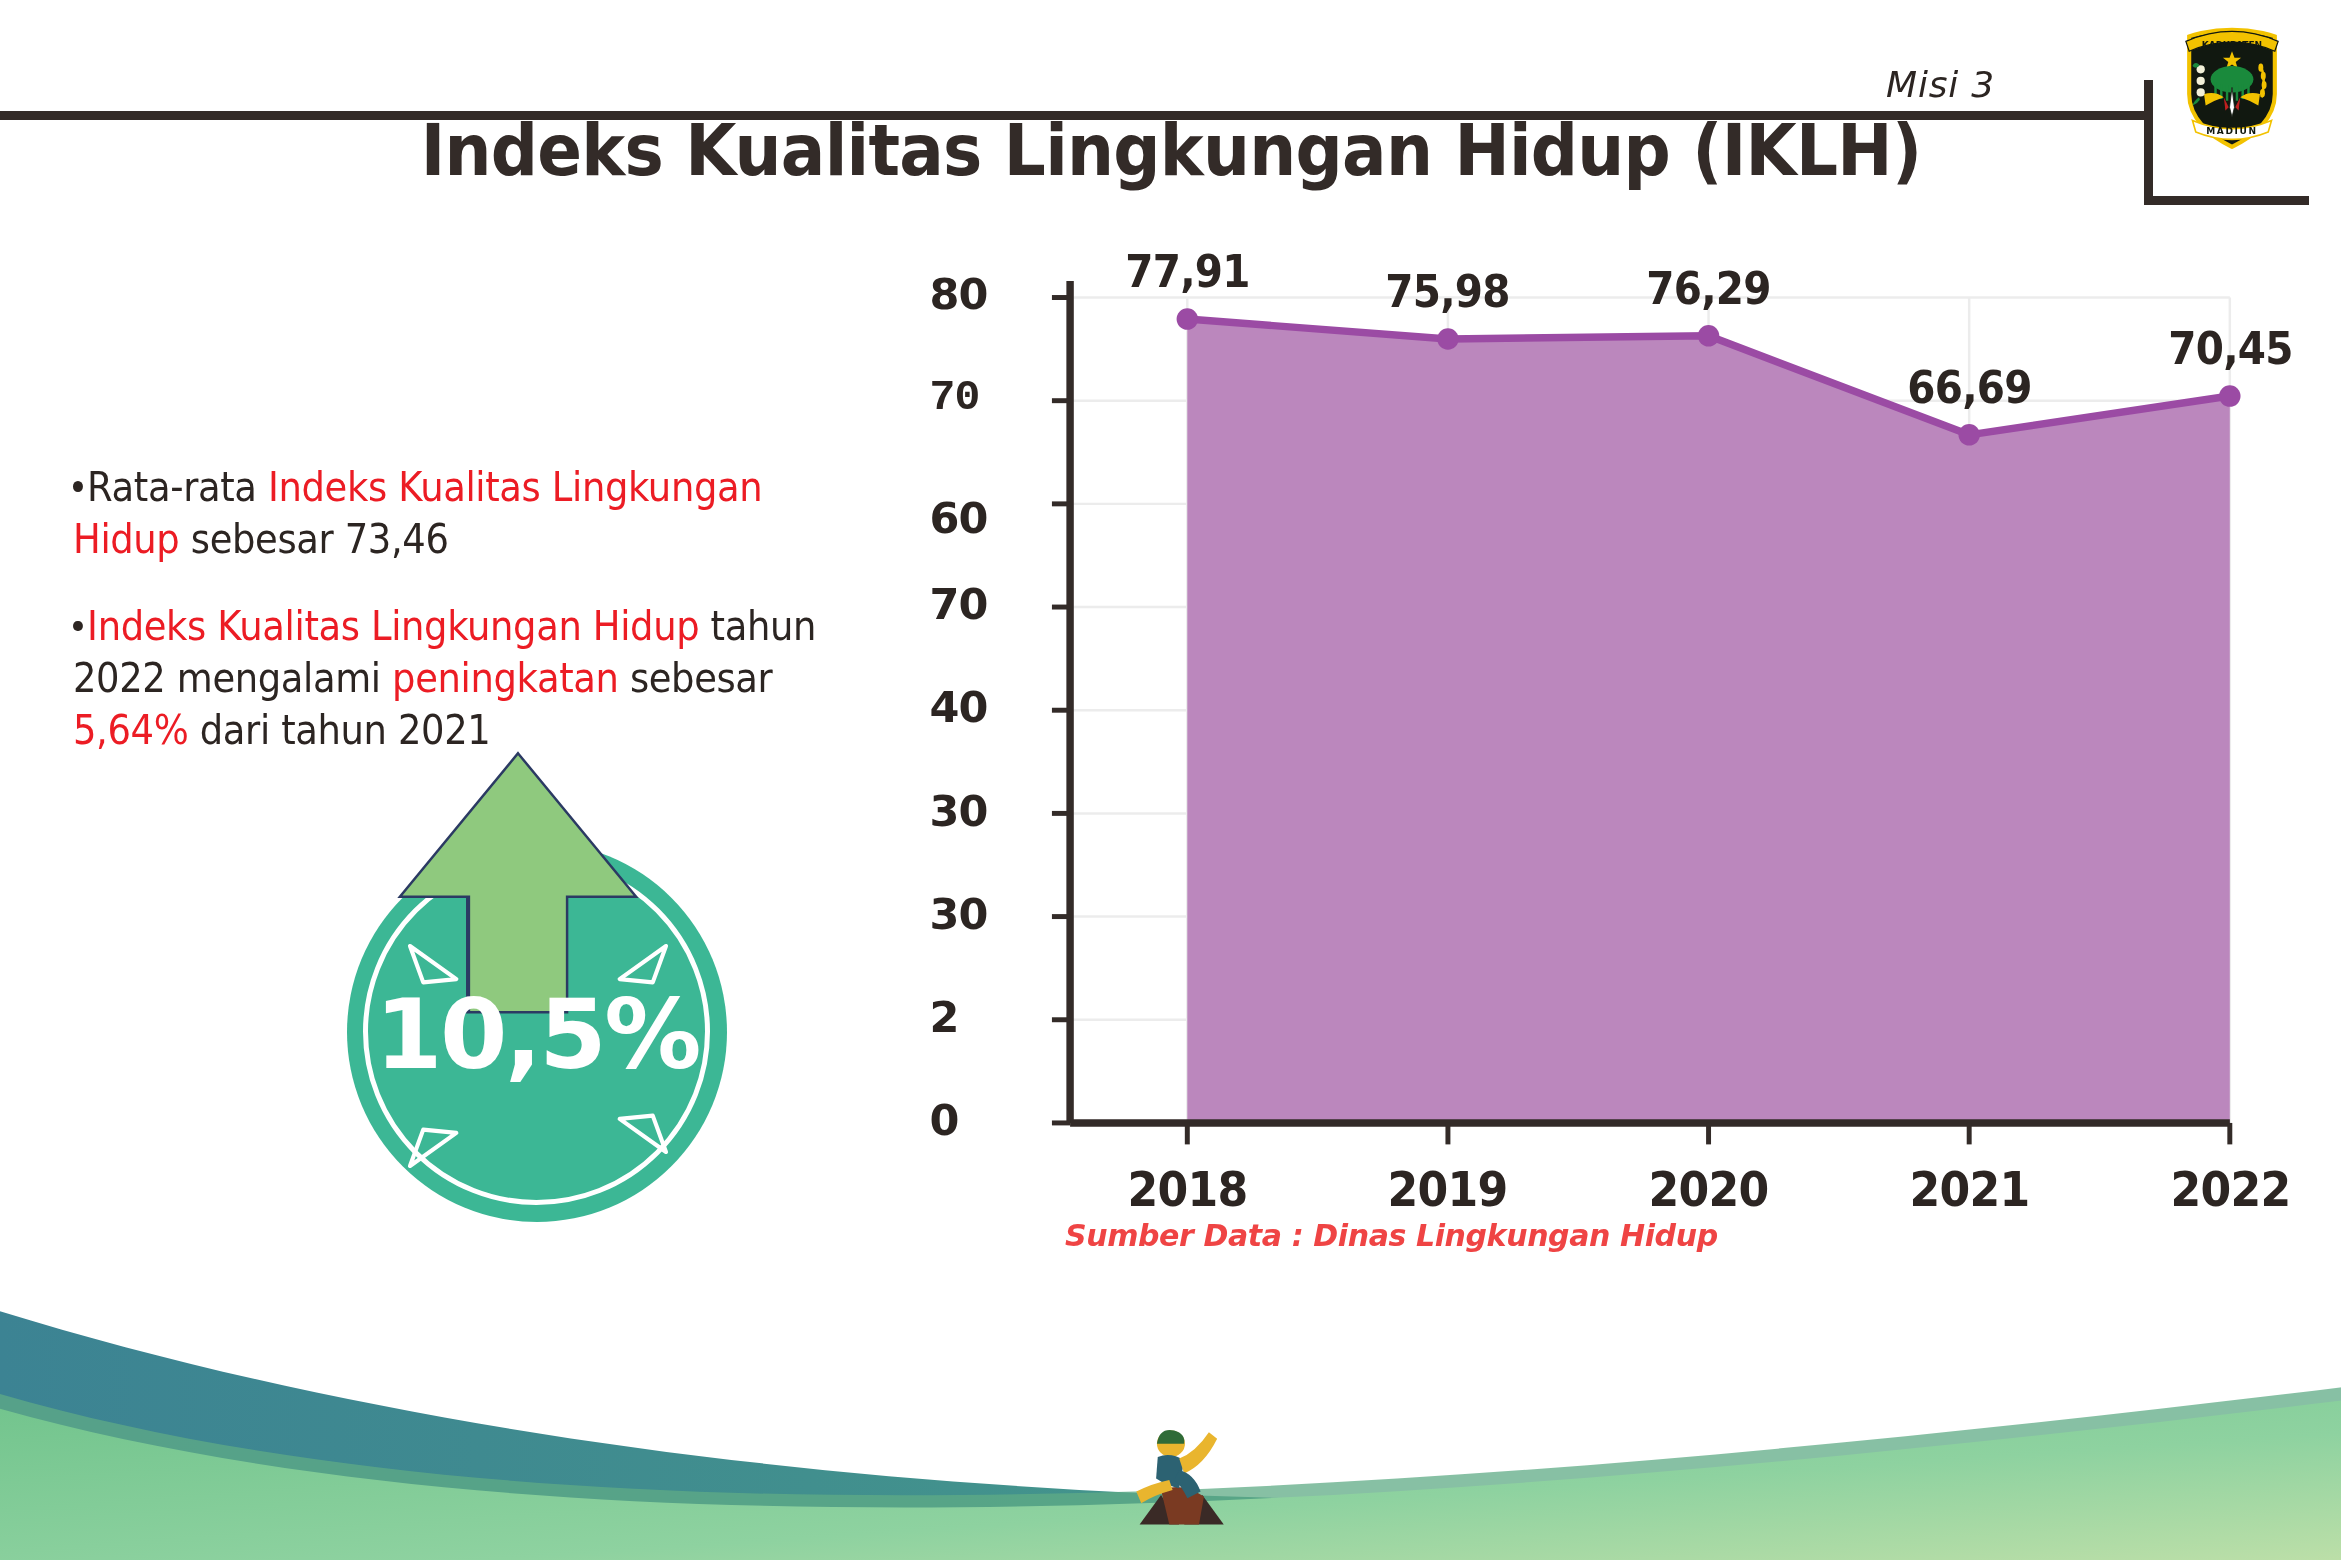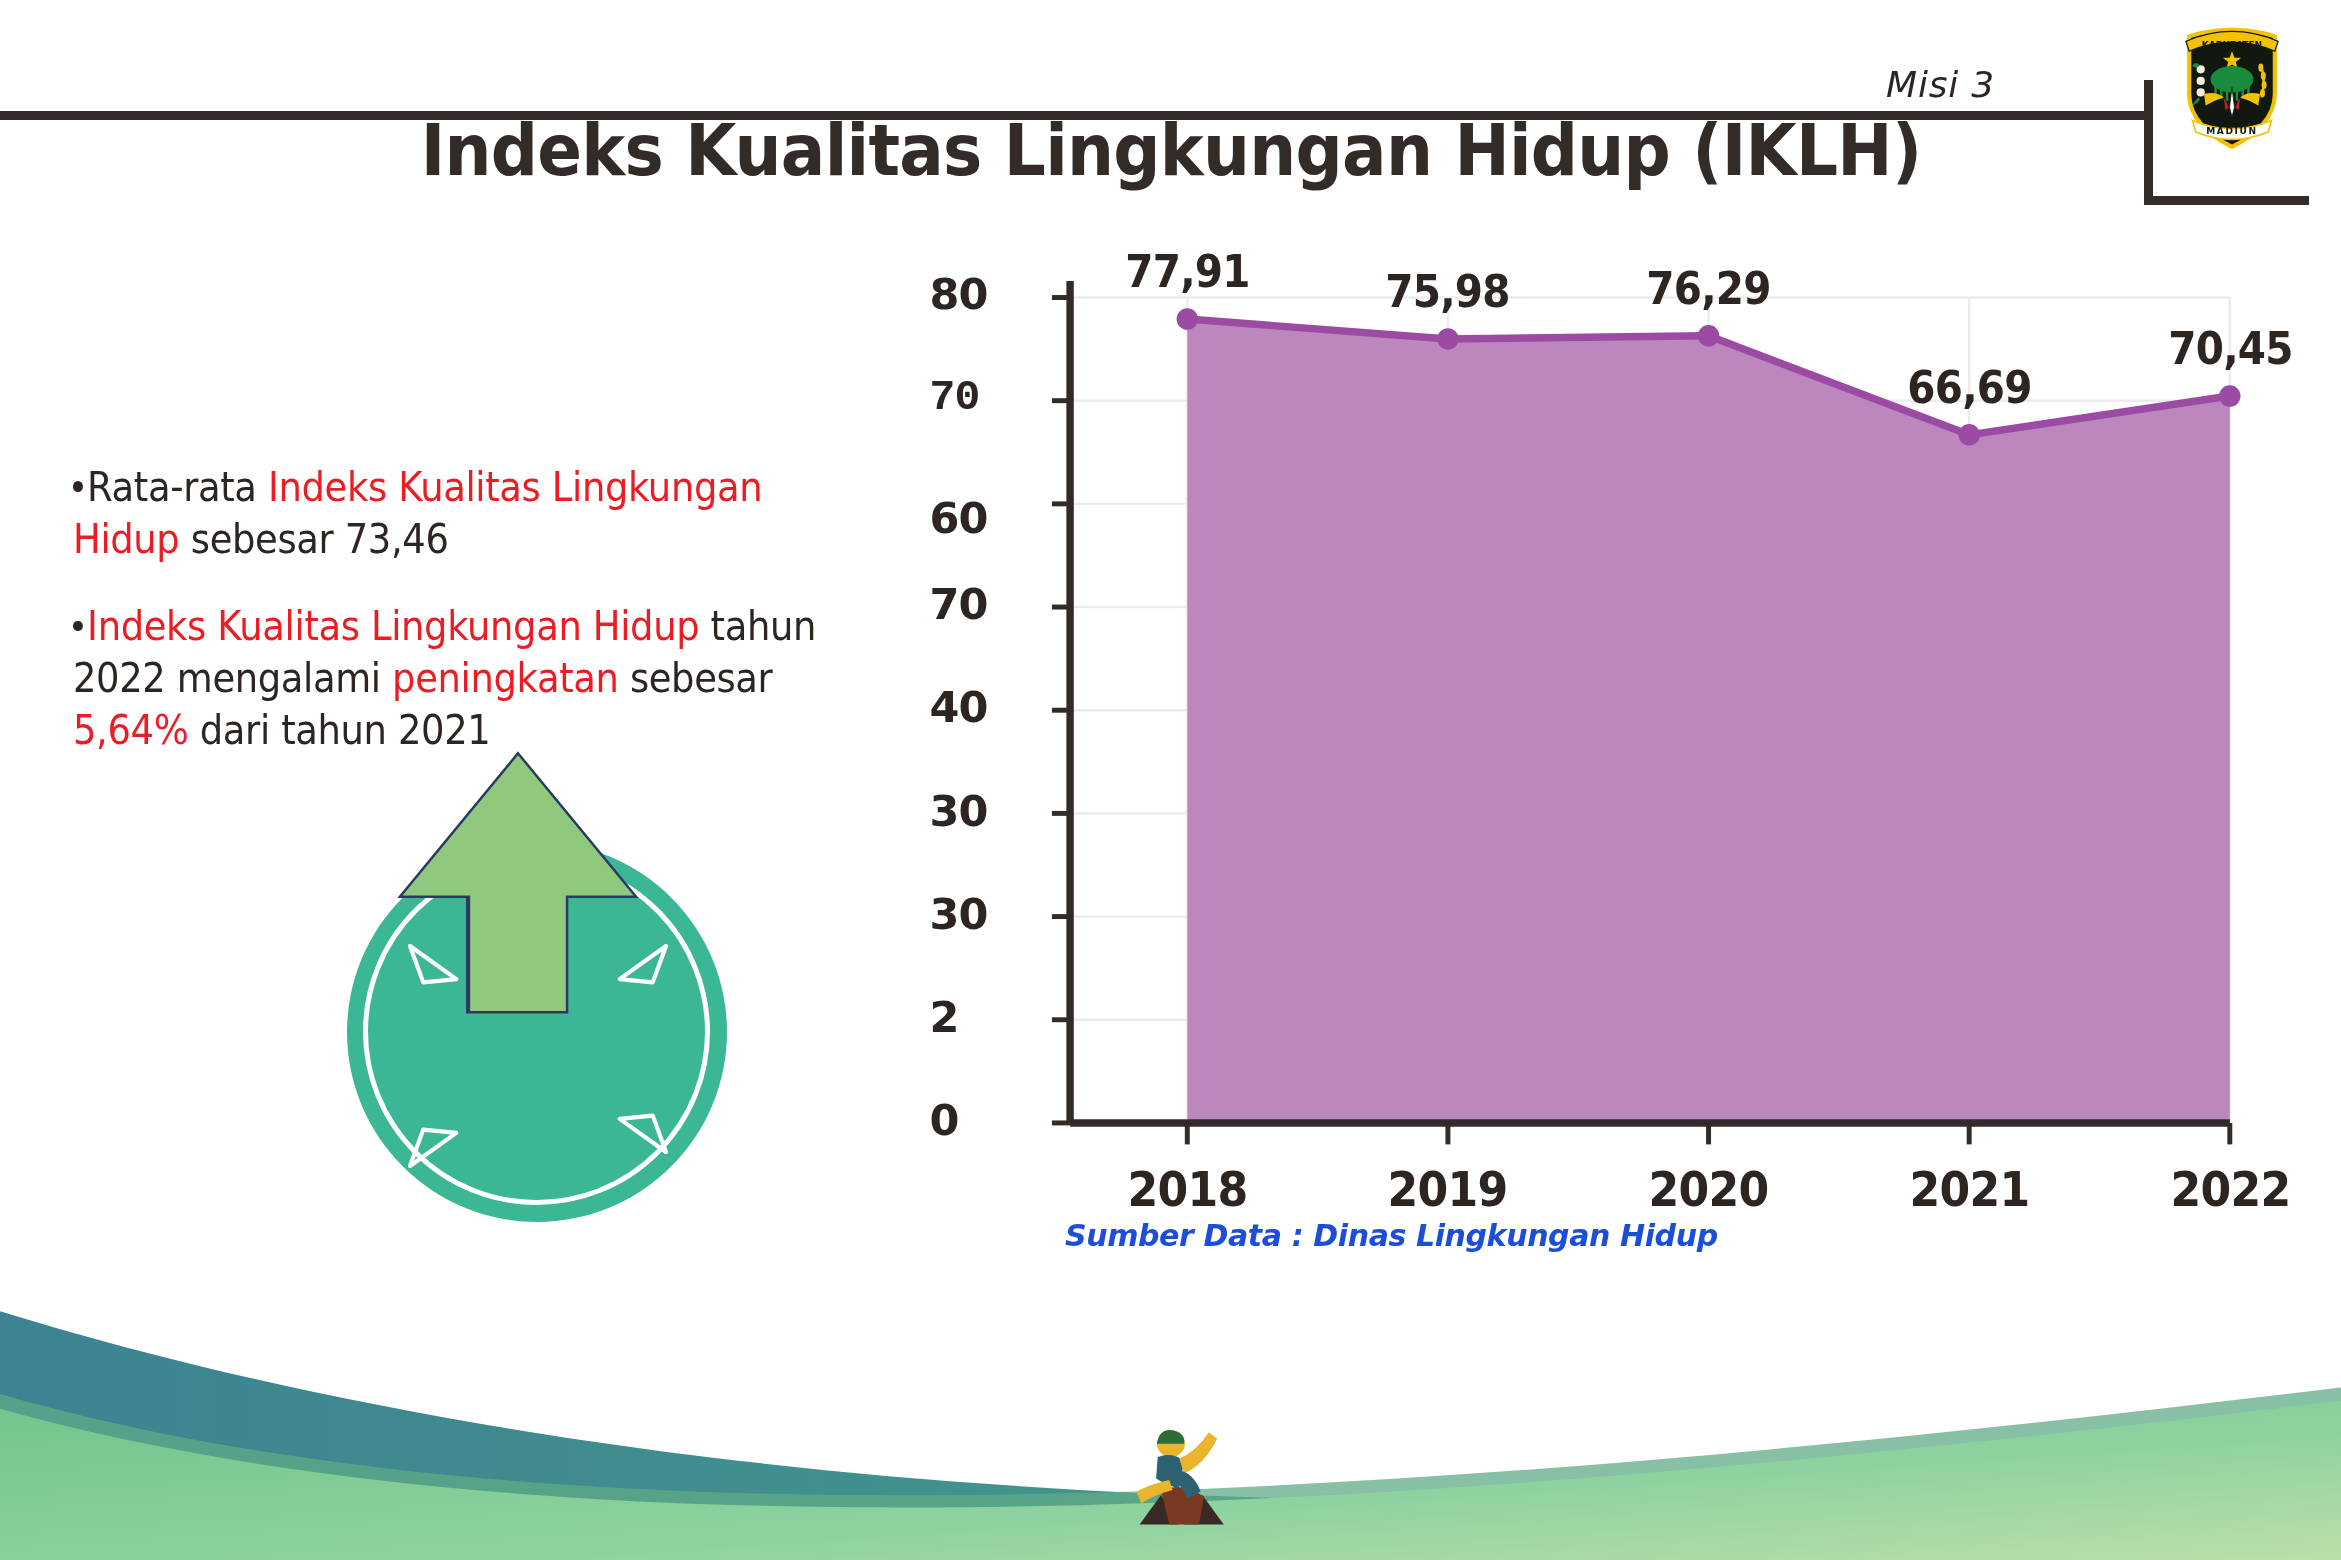--- a/index.html
+++ b/index.html
@@ -133,21 +133,21 @@
     text-align:center;
     width:215px;
     letter-spacing:-0.8px;
     transform:scaleX(0.90);
   }
   #chart-source {
     position:absolute; left:1065px; top:1218px;
     font-family:"DejaVu Sans", sans-serif;
     font-weight:bold; font-style:italic;
     font-size:30px;
-    color:#1d4ed8;
+    color:#ef4444;
     letter-spacing:-0.4px;
   }
 
   
   #footer-wrap {
     position:absolute; left:0; bottom:0; width:2342px; height:273px;
   }
   #footer-figure { position:absolute; left:1133px; top:1419px; }
 </style>
 </head>
@@ -218,20 +218,21 @@
   <svg class="tick-mark" style="left:291px; top:194px;" width="58" height="48" viewBox="0 0 70 58">
     <polygon points="64,6 8,46 48,50" fill="none" stroke="#ffffff" stroke-width="5" stroke-linejoin="round"></polygon>
   </svg>
   <svg class="tick-mark" style="left:83px; top:376px;" width="58" height="48" viewBox="0 0 70 58">
     <polygon points="6,52 62,12 22,8" fill="none" stroke="#ffffff" stroke-width="5" stroke-linejoin="round"></polygon>
   </svg>
   <svg class="tick-mark" style="left:291px; top:362px;" width="58" height="48" viewBox="0 0 70 58">
     <polygon points="64,52 8,12 48,8" fill="none" stroke="#ffffff" stroke-width="5" stroke-linejoin="round"></polygon>
   </svg>
 
+  <div id="badge-pct">10,5%</div>
 </div>
 
 <div id="chart-panel">
   <svg id="chart-svg" width="1338" height="974" viewBox="0 0 1620 1180">
     <g id="grid-h">
         <line x1="145" x2="1550" y1="1020" y2="1020" stroke="#ececec" stroke-width="3"></line>
         <line x1="145" x2="1550" y1="895" y2="895" stroke="#ececec" stroke-width="3"></line>
         <line x1="145" x2="1550" y1="770" y2="770" stroke="#ececec" stroke-width="3"></line>
         <line x1="145" x2="1550" y1="645" y2="645" stroke="#ececec" stroke-width="3"></line>
         <line x1="145" x2="1550" y1="520" y2="520" stroke="#ececec" stroke-width="3"></line>

